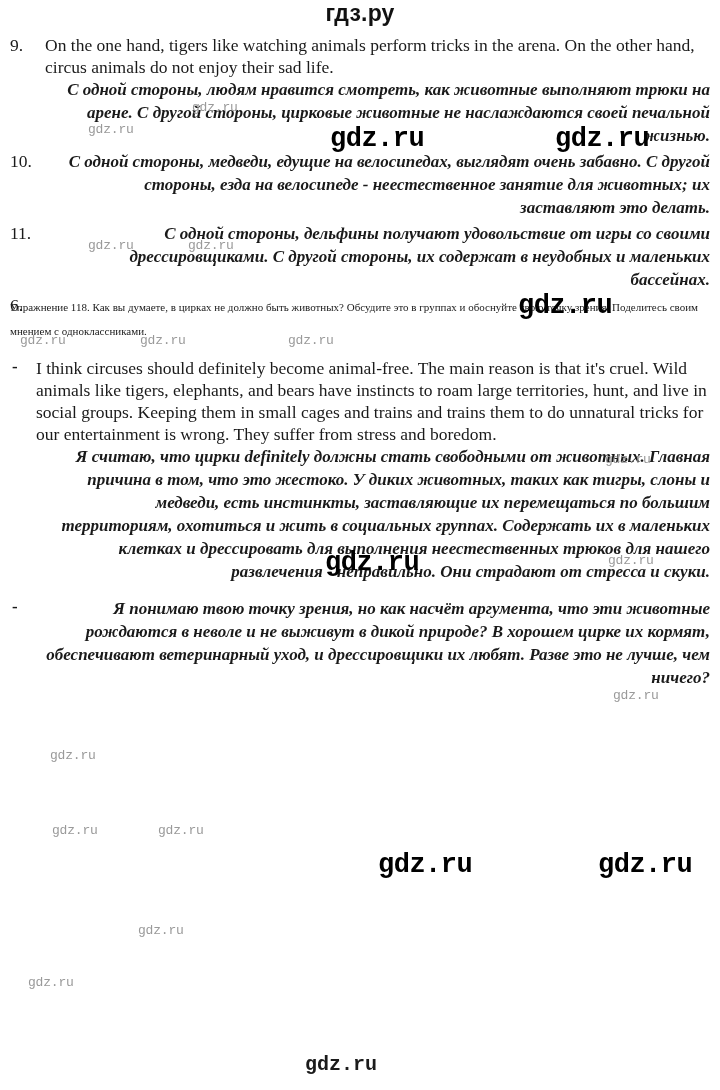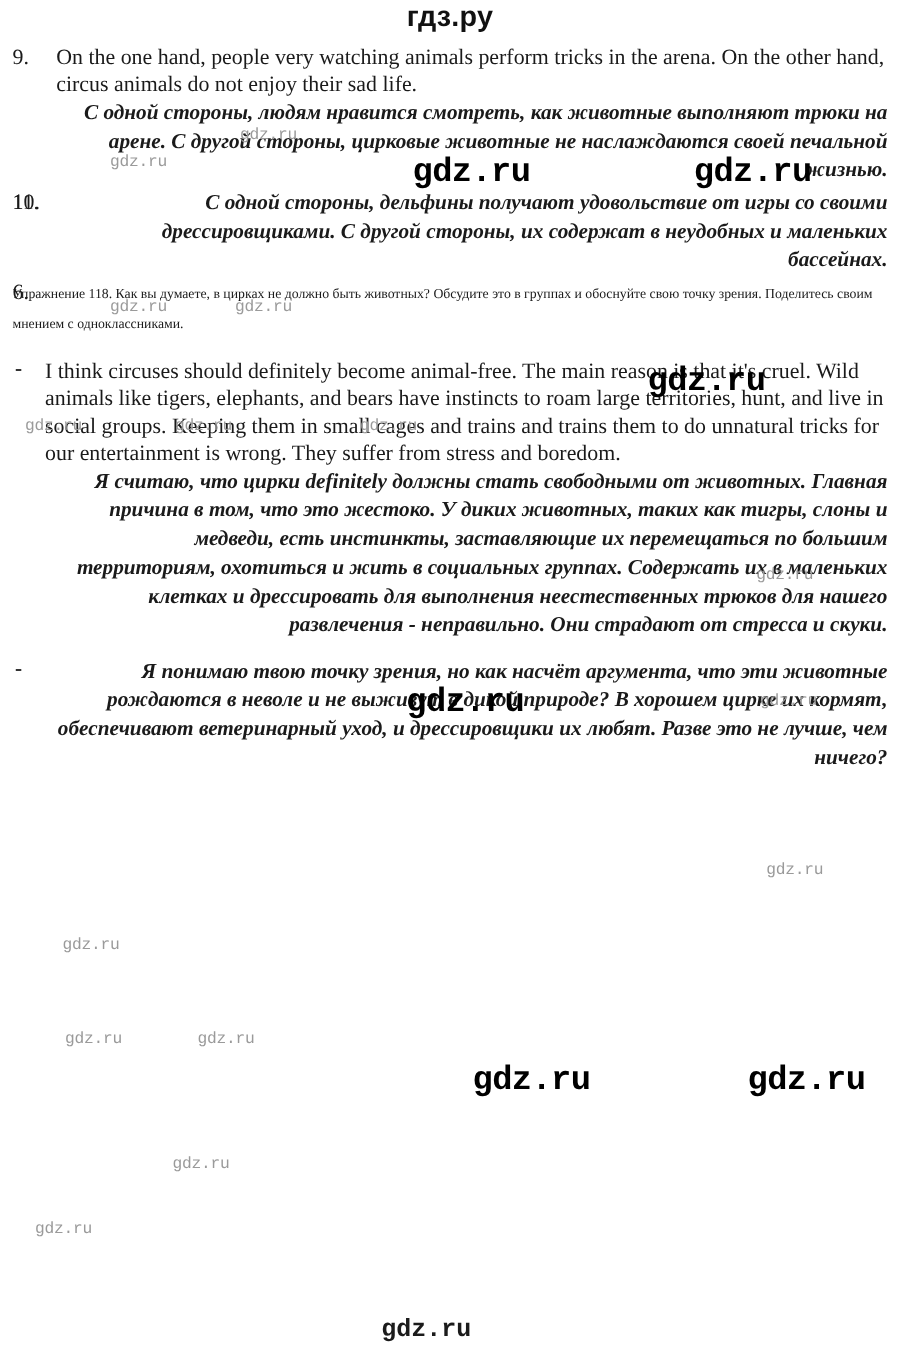--- a/index.html
+++ b/index.html
@@ -123,26 +123,27 @@
 </style>
 </head>
 <body>
 
 <div class="page-logo">гдз.ру</div>
 
 <div class="content">
 
   <div class="item">
     <div class="item-num">9.</div>
-    <div class="en-text">On the one hand, people very watching animals perform tricks in the arena. On the other hand, circus animals do not enjoy their sad life.</div>
+    <div class="en-text">On the one hand, tigers like watching animals perform tricks in the arena. On the other hand, circus animals do not enjoy their sad life.</div>
     <div class="ru-text">С одной стороны, людям нравится смотреть, как животные выполняют трюки на арене. С другой стороны, цирковые животные не наслаждаются своей печальной жизнью.</div>
   </div>
 
   <div class="item">
     <div class="item-num">10.</div>
+    <div class="ru-text">С одной стороны, медведи, едущие на велосипедах, выглядят очень забавно. С другой стороны, езда на велосипеде - неестественное занятие для животных; их заставляют это делать.</div>
   </div>
 
   <div class="item">
     <div class="item-num">11.</div>
     <div class="ru-text">С одной стороны, дельфины получают удовольствие от игры со своими дрессировщиками. С другой стороны, их содержат в неудобных и маленьких бассейнах.</div>
   </div>
 
   <div class="item">
     <div class="item-num">6.</div>
   </div>

